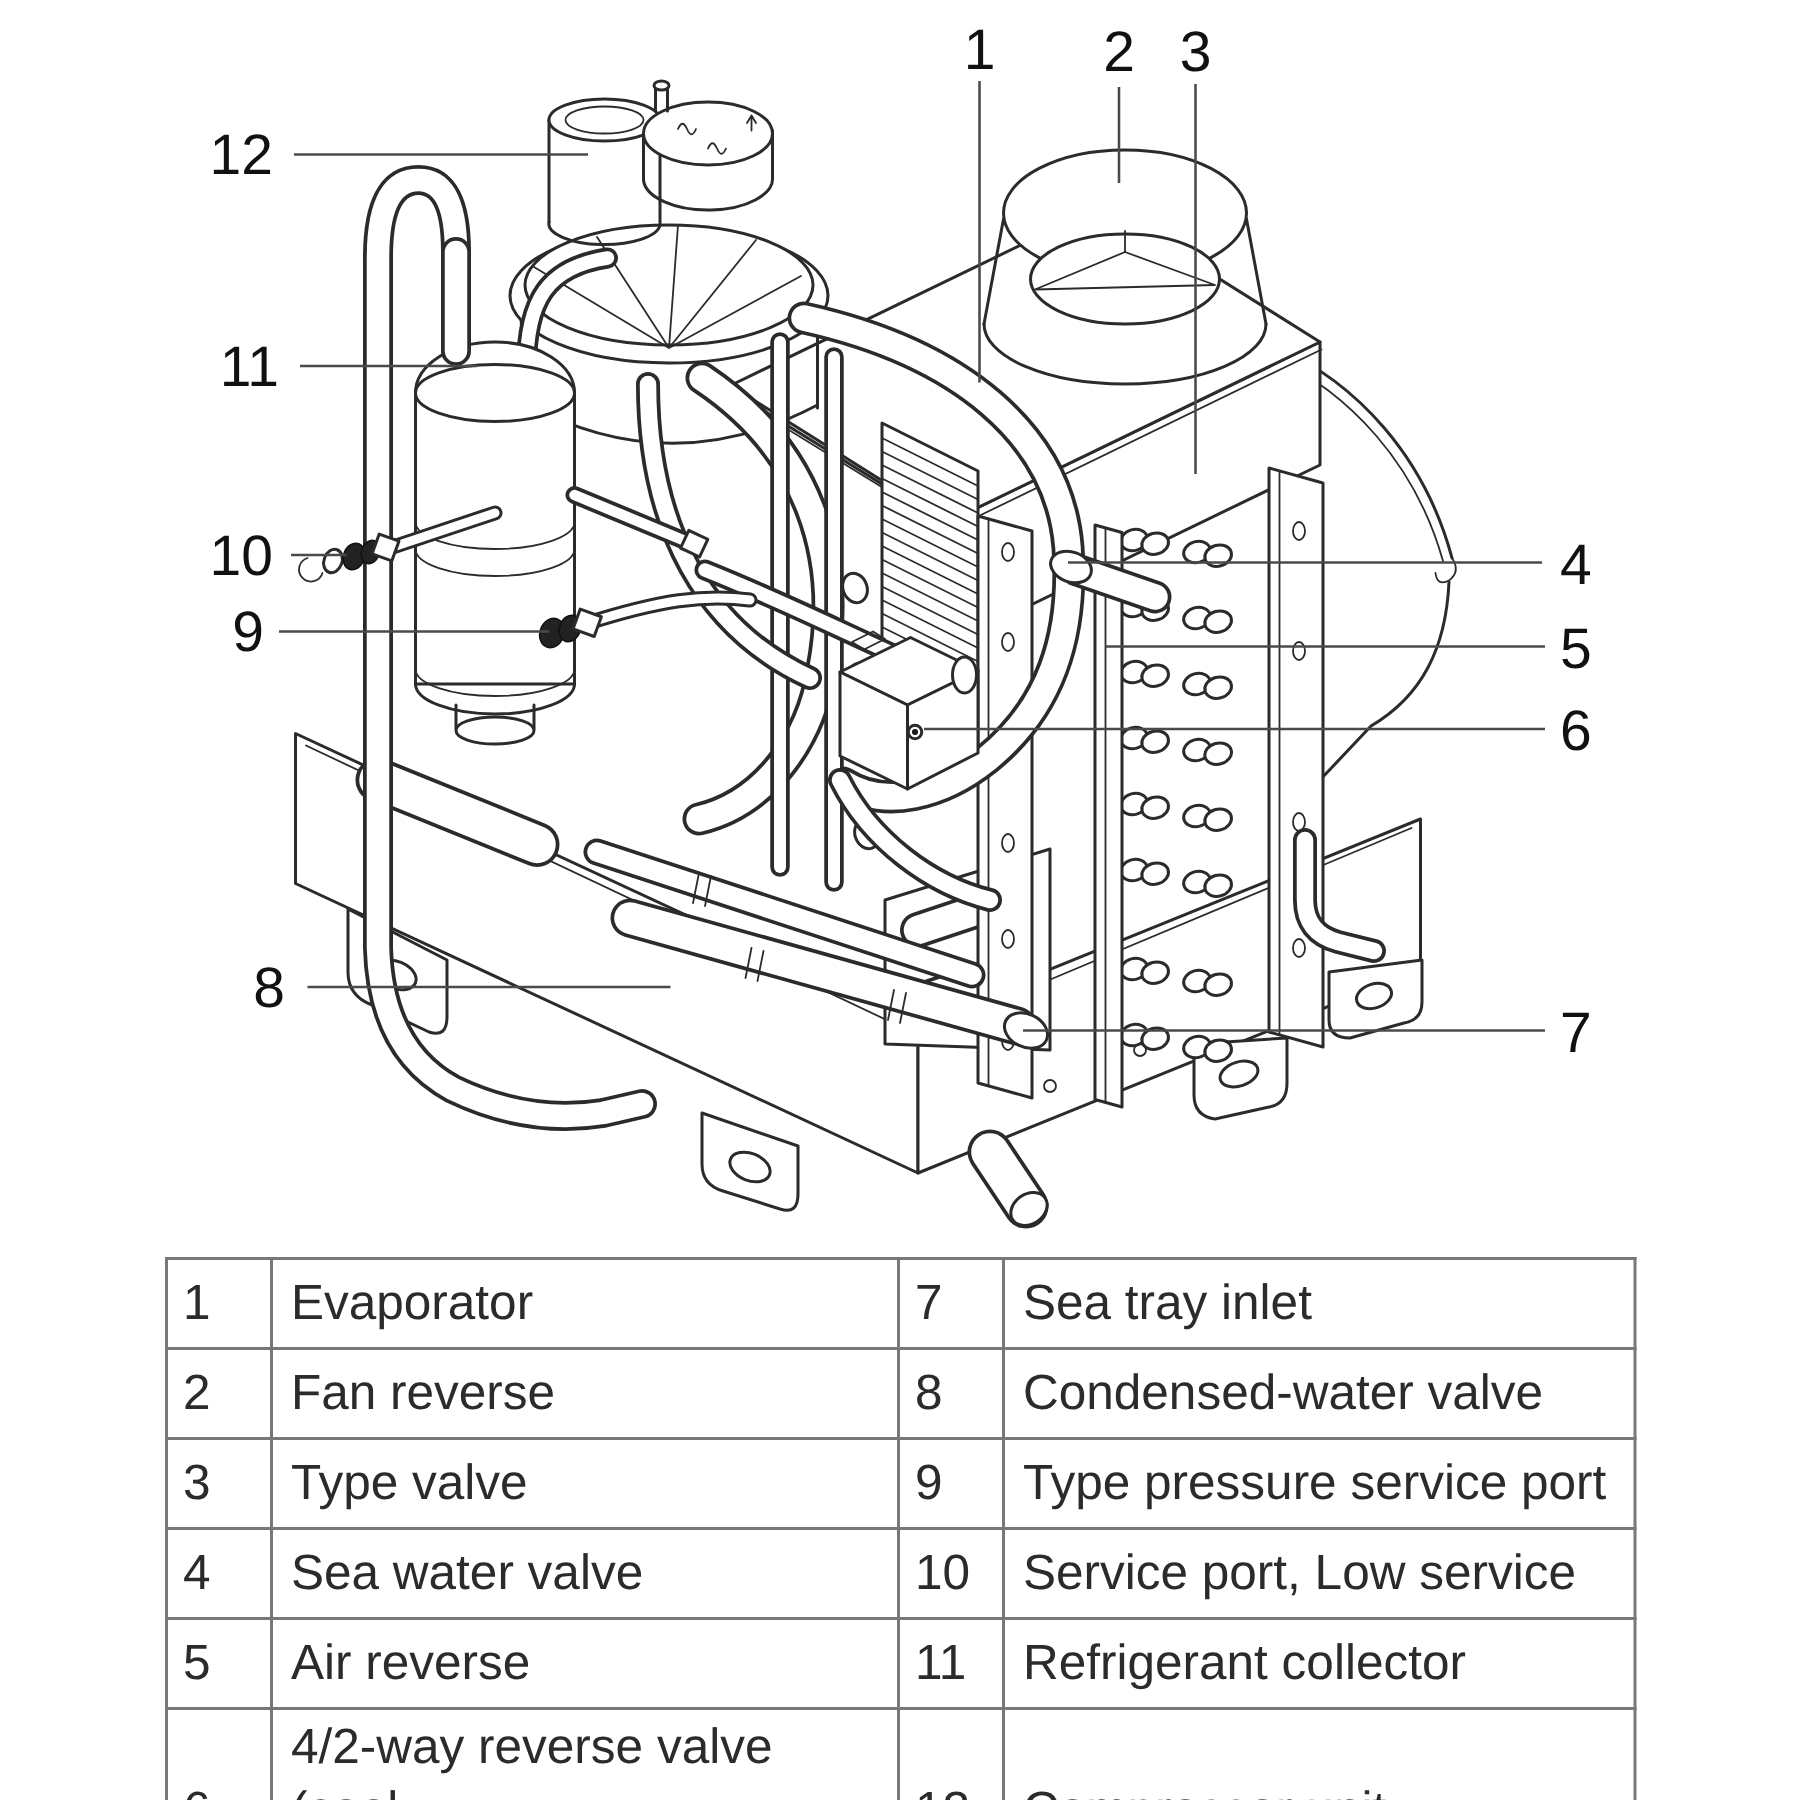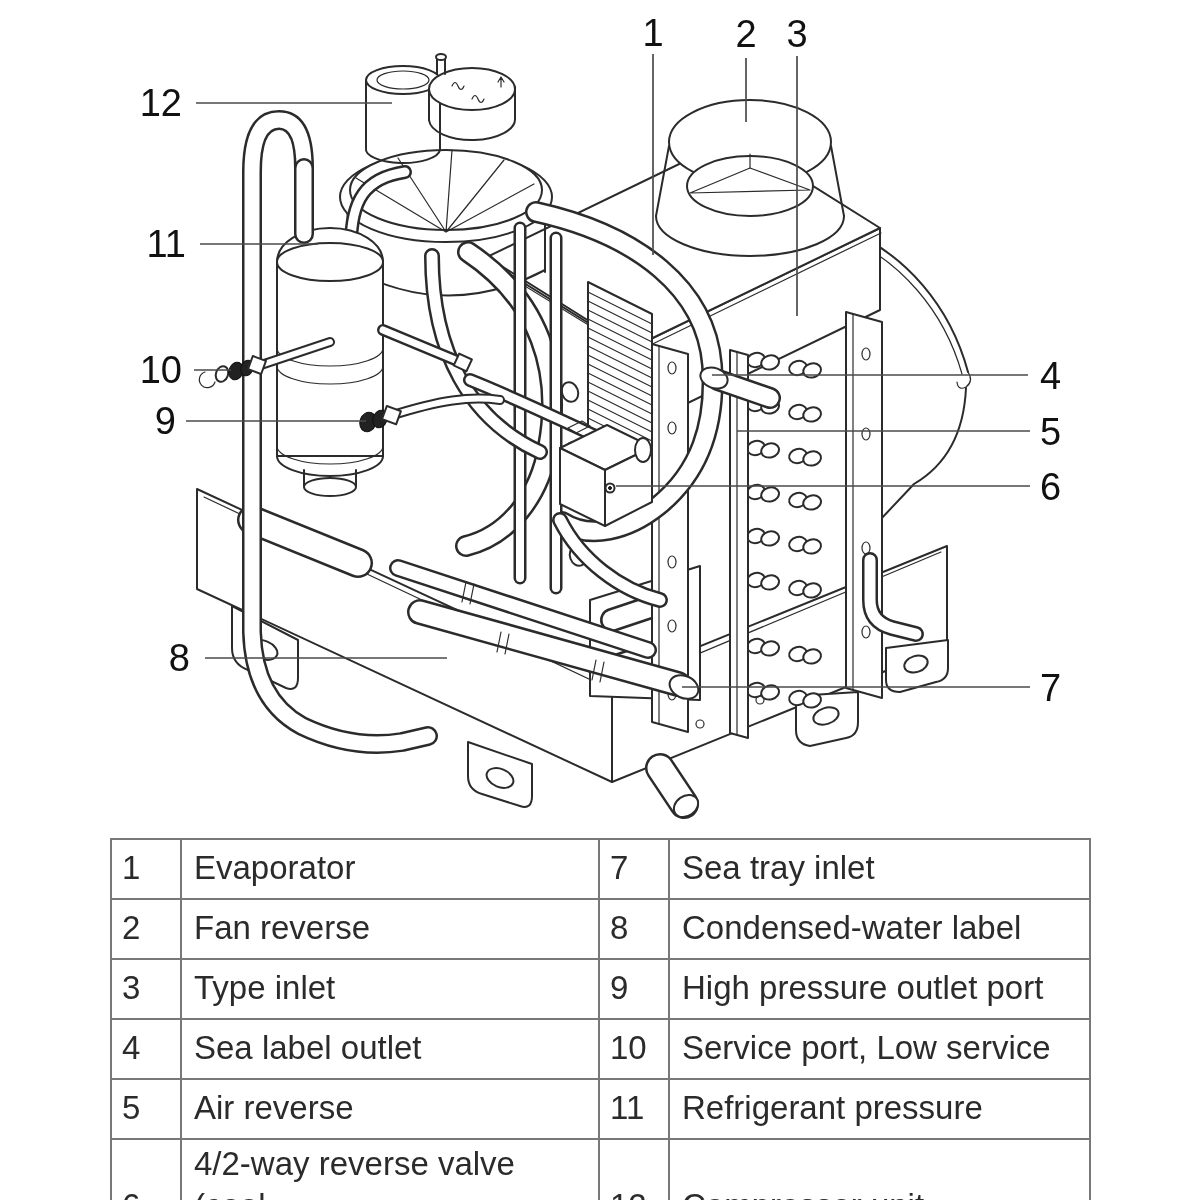--- a/index.html
+++ b/index.html
@@ -319,39 +319,39 @@
         <tr>
           <td class="lg-num">1</td>
           <td class="lg-label">Evaporator</td>
           <td class="lg-num">7</td>
           <td class="lg-label">Sea tray inlet</td>
         </tr>
         <tr>
           <td class="lg-num">2</td>
           <td class="lg-label">Fan reverse</td>
           <td class="lg-num">8</td>
-          <td class="lg-label">Condensed-water label</td>
+          <td class="lg-label">Condensed-water valve</td>
         </tr>
         <tr>
           <td class="lg-num">3</td>
-          <td class="lg-label">Type inlet</td>
+          <td class="lg-label">Type valve</td>
           <td class="lg-num">9</td>
-          <td class="lg-label">High pressure outlet port</td>
+          <td class="lg-label">Type pressure service port</td>
         </tr>
         <tr>
           <td class="lg-num">4</td>
-          <td class="lg-label">Sea label outlet</td>
+          <td class="lg-label">Sea water valve</td>
           <td class="lg-num">10</td>
           <td class="lg-label">Service port, Low service</td>
         </tr>
         <tr>
           <td class="lg-num">5</td>
           <td class="lg-label">Air reverse</td>
           <td class="lg-num">11</td>
-          <td class="lg-label">Refrigerant pressure</td>
+          <td class="lg-label">Refrigerant collector</td>
         </tr>
         <tr>
           <td class="lg-num">6</td>
           <td class="lg-label">4/2-way reverse valve (cool-
 ing / heating)</td>
           <td class="lg-num">12</td>
           <td class="lg-label">Compressor unit</td>
         </tr>
       </tbody>
   </table>

